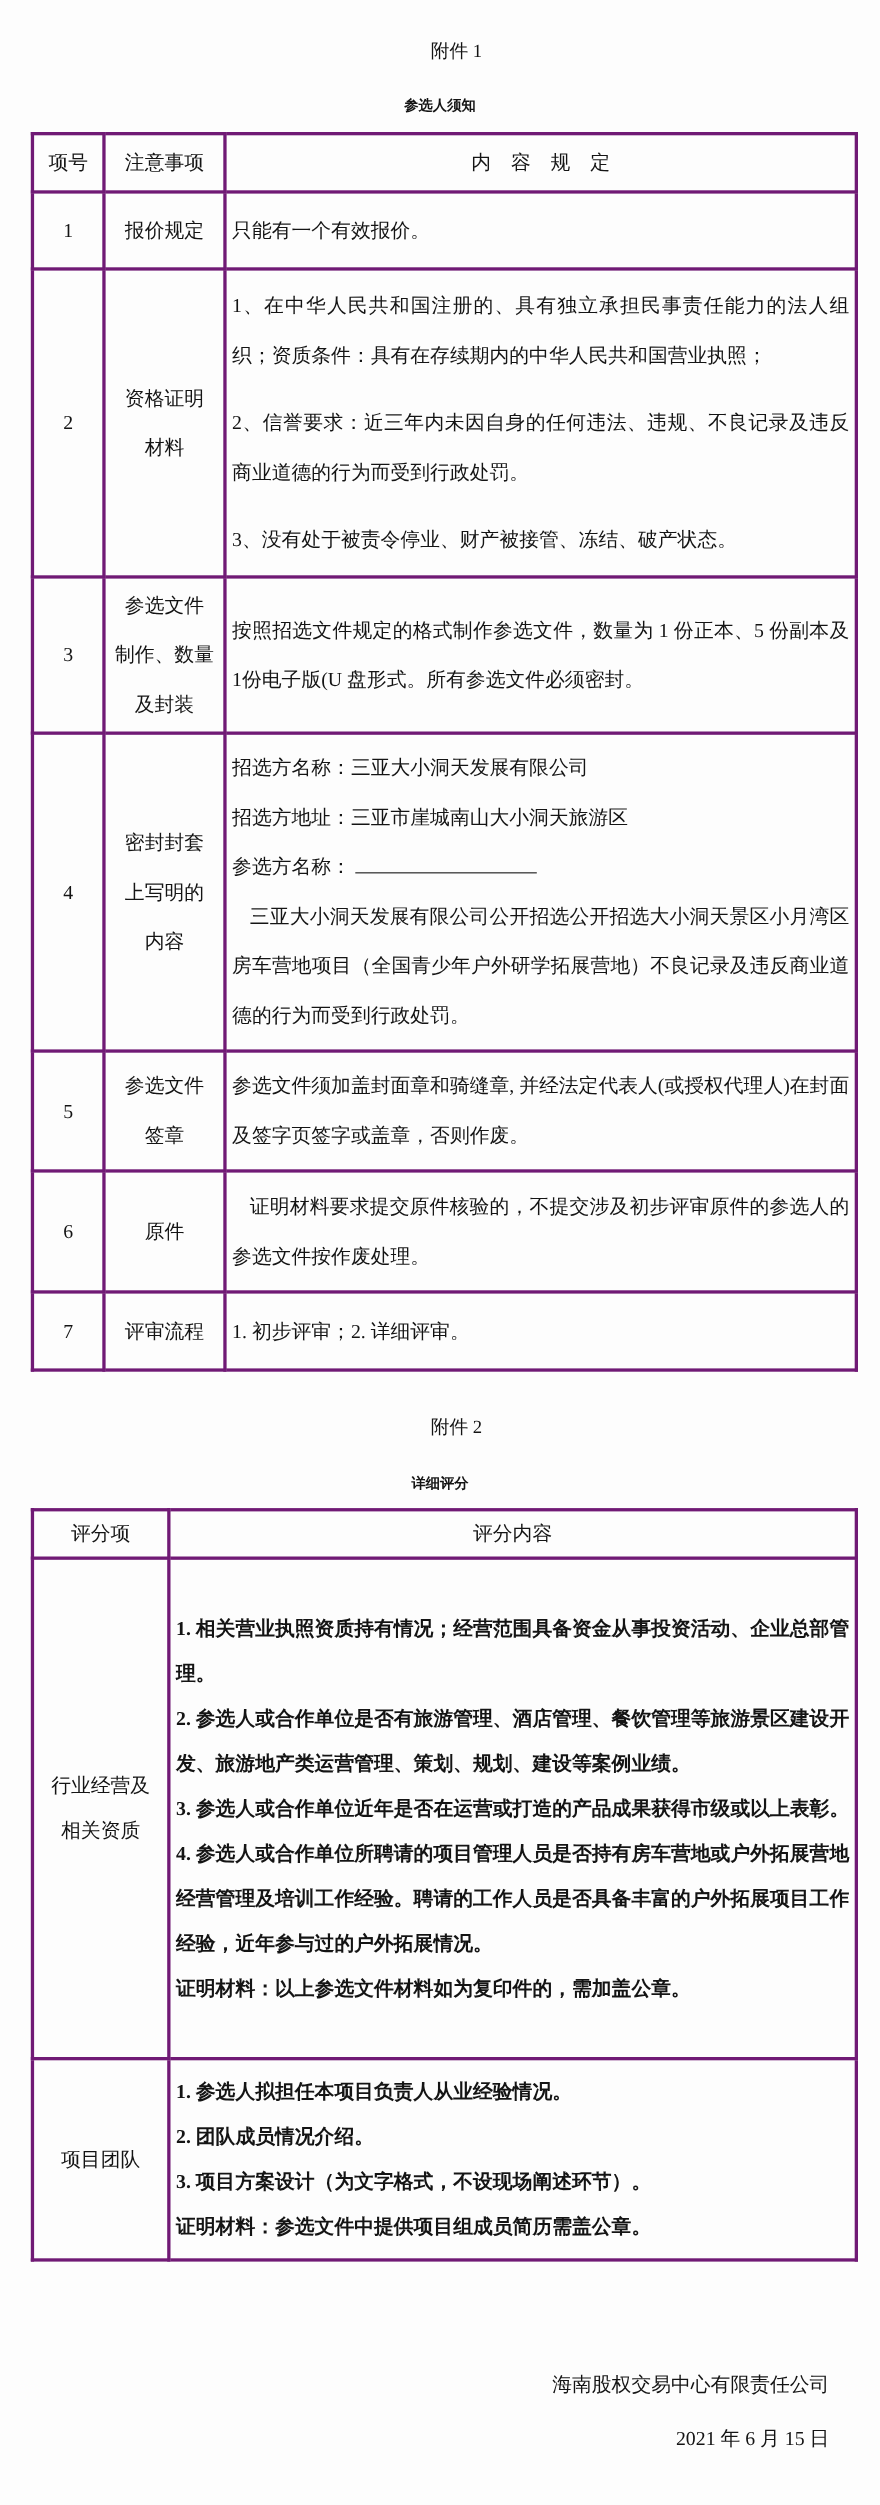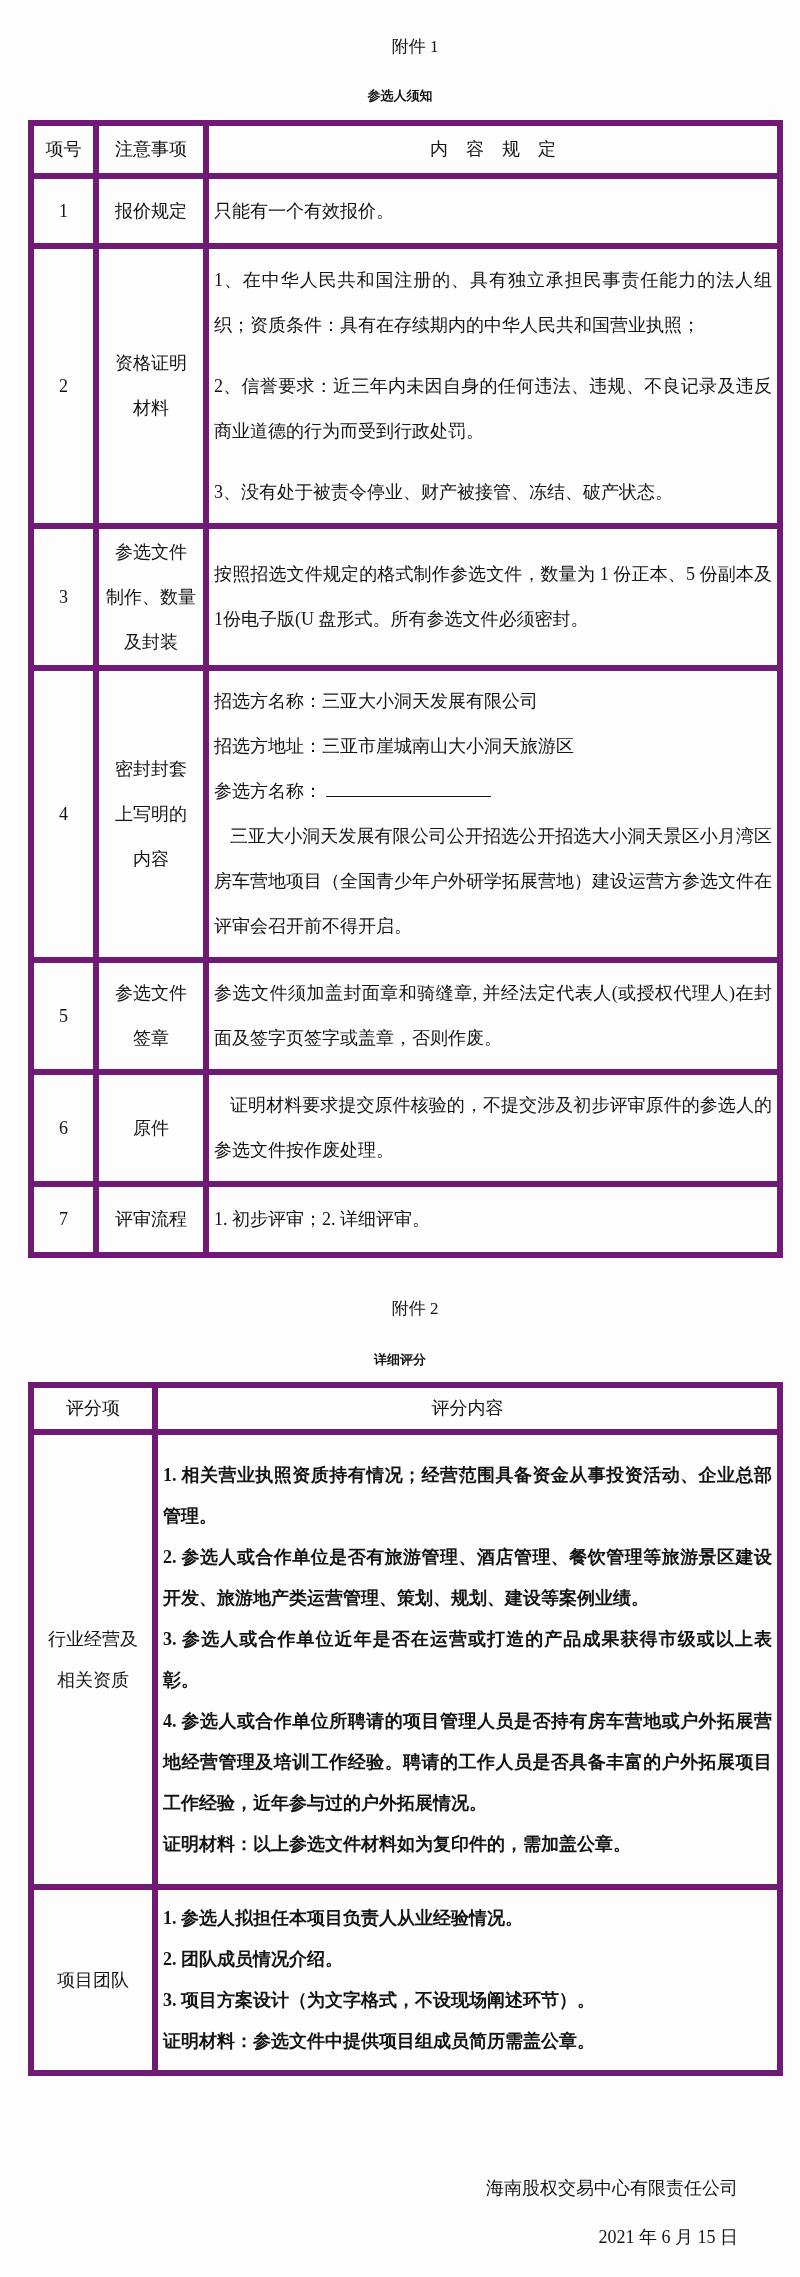--- a/index.html
+++ b/index.html
@@ -28,21 +28,21 @@
   table{
     border-collapse:collapse;
     table-layout:fixed;
     margin:12px 0 0 28px;
     width:749px;
     border:3px solid #000;
     font-size:18px;
   }
   table.t2{margin-top:10px;}
   td{
-    border:6px solid #701a75;
+    border:3px solid #701a75;
     vertical-align:middle;
     padding:0;
   }
   tr + tr td{border-top-width:2px;}
   .cell-center{
     text-align:center;
     white-space:pre-line;
   }
   .t1 .cell-center{line-height:45px;}
   .t2 .cell-center{line-height:41px;}
@@ -54,21 +54,21 @@
   .header-row td{font-weight:normal;}
   .underline{
     display:inline-block;
     width:165px;
     height:0.95em;
     border-bottom:1px solid #141414;
     margin-left:4px;
   }
   .footer{
     margin-top:100px;
-    padding-right:62px;
+    padding-right:46px;
     text-align:right;
     font-size:18px;
   }
   .footer .company{line-height:24px;}
   .footer .date{margin-top:25px;line-height:24px;margin-left:32px;}
 </style>
 </head>
 <body>
 
 <div class="attachment-label">附件 1</div>
@@ -115,21 +115,21 @@
   </tr>
   <tr style="height:278px">
     <td class="cell-center">4</td>
     <td class="cell-center">密封封套
 上写明的
 内容</td>
     <td class="content">
       <p>招选方名称：三亚大小洞天发展有限公司</p>
       <p>招选方地址：三亚市崖城南山大小洞天旅游区</p>
       <p><span>参选方名称：</span><span class="underline"></span></p>
-      <p class="indent">三亚大小洞天发展有限公司公开招选公开招选大小洞天景区小月湾区房车营地项目（全国青少年户外研学拓展营地）建设运营方参选文件在评审会召开前不得开启。</p>
+      <p class="indent">三亚大小洞天发展有限公司公开招选公开招选大小洞天景区小月湾区房车营地项目（全国青少年户外研学拓展营地）不良记录及违反商业道德的行为而受到行政处罚。</p>
     </td>
   </tr>
   <tr style="height:89px">
     <td class="cell-center">5</td>
     <td class="cell-center">参选文件
 签章</td>
     <td class="content">
       <p>参选文件须加盖封面章和骑缝章, 并经法定代表人(或授权代理人)在封面及签字页签字或盖章，否则作废。</p>
     </td>
   </tr>

